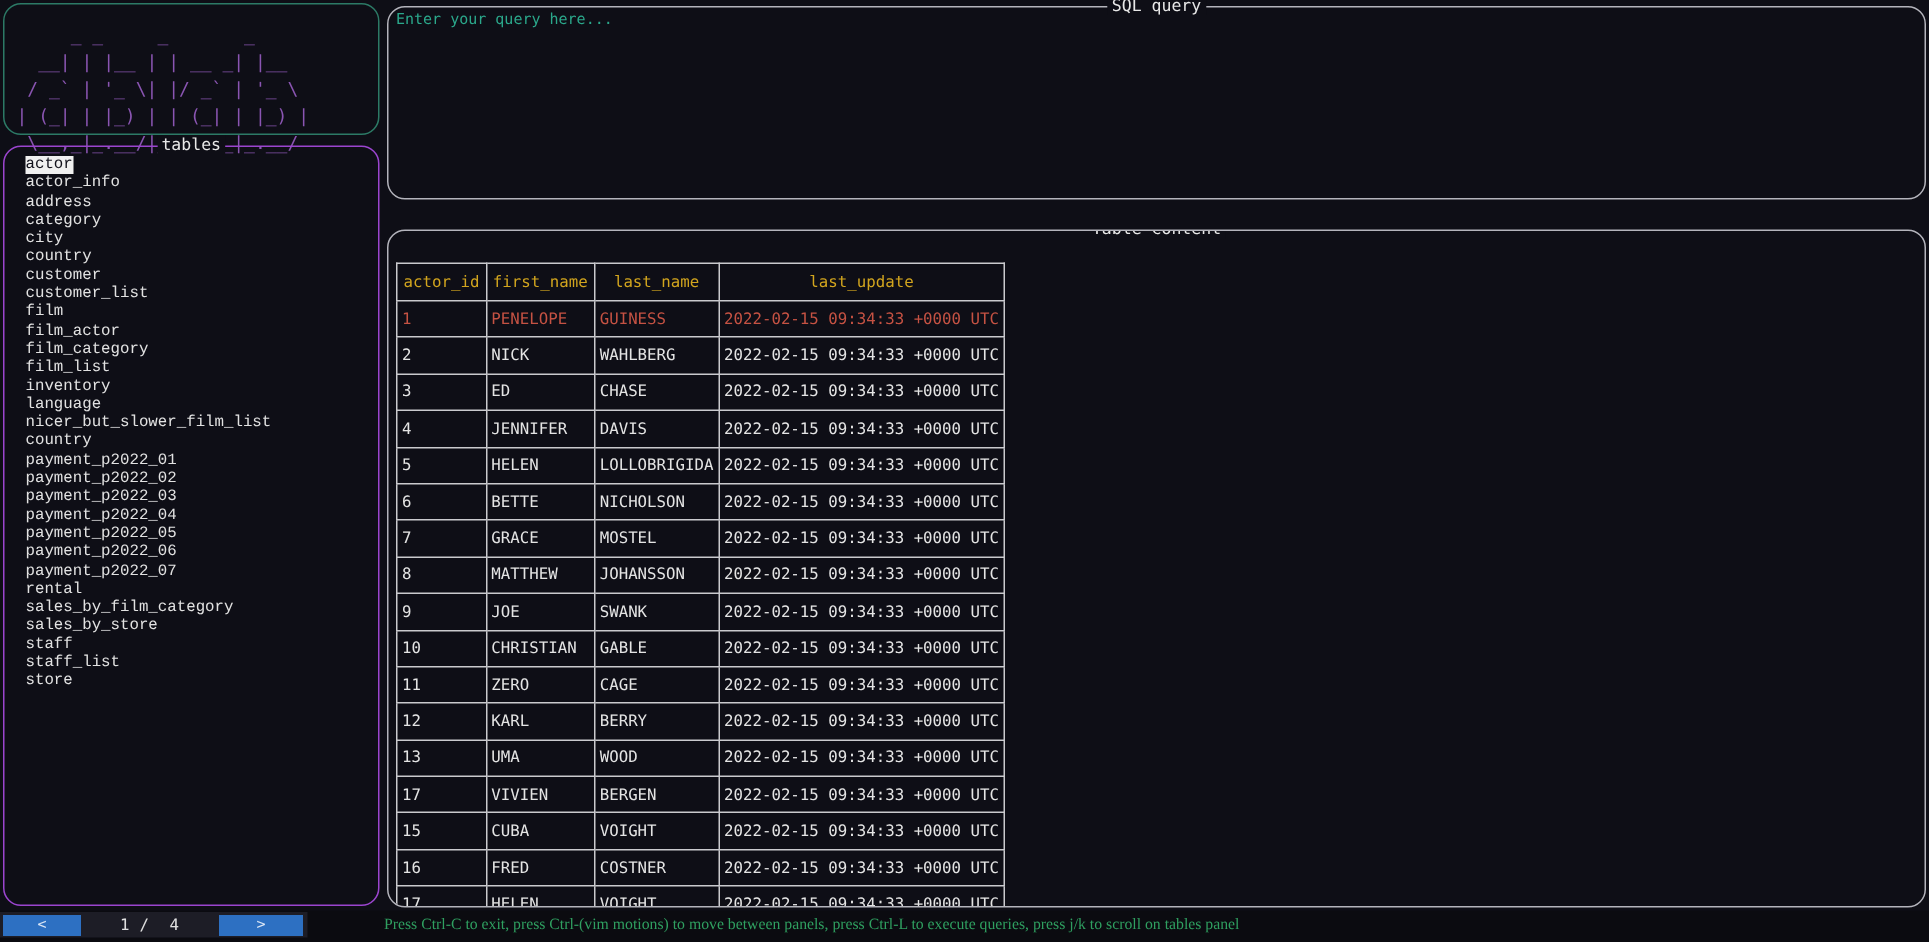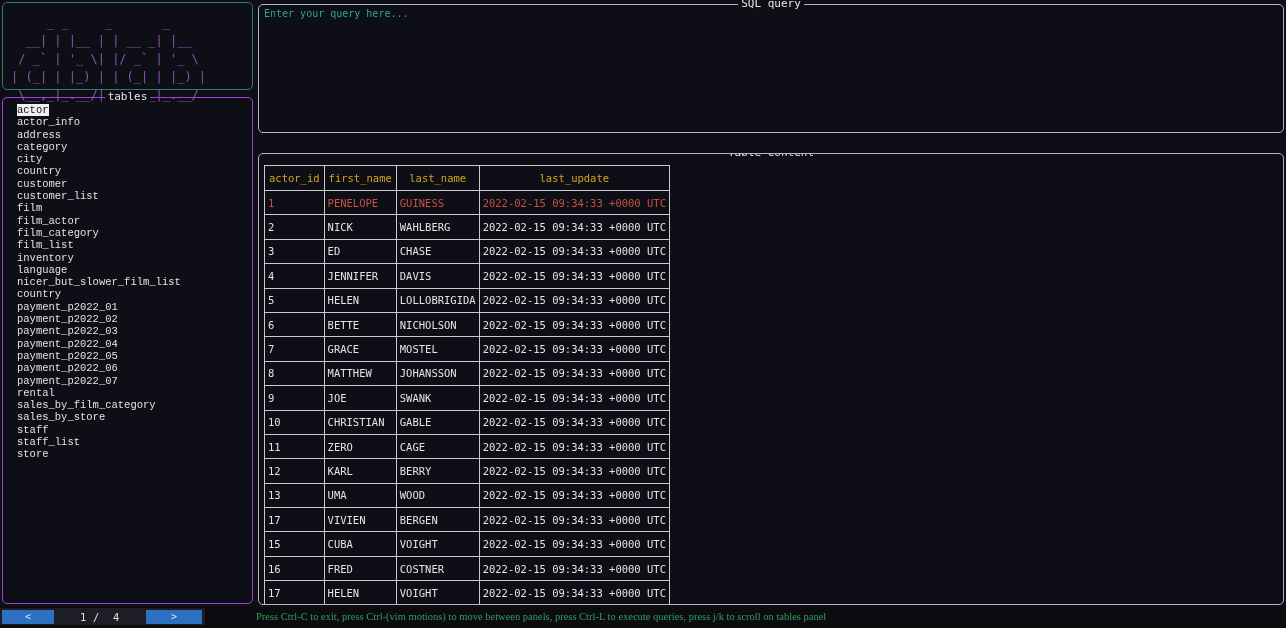--- a/index.html
+++ b/index.html
@@ -3,21 +3,21 @@
 <meta charset="utf-8">
 <style>
   * { margin: 0; padding: 0; box-sizing: border-box; }
   html, body {
     width: 1286px; height: 628px;
     background: #0e0e16;
     font-family: "DejaVu Sans Mono", monospace;
     overflow: hidden;
     position: relative;
   }
-  .panel { position: absolute; border: 1px solid #b4b4bc; border-radius: 5px; }
+  .panel { position: absolute; border: 1px solid #b4b4bc; border-radius: 12px; }
   .panel-title {
     position: absolute; top: -8px; left: 50%; transform: translateX(-50%);
     background: #0e0e16; padding: 0 3px;
     color: #e8e8e8; font-size: 11px; white-space: nowrap;
   }
   
   #logo-panel { left: 2px; top: 2px; width: 251px; height: 88px; border-color: #2c7a66; }
   #logo-panel pre {
     color: #8a55b2; font-size: 12px; line-height: 18px;
     padding: 11px 0 0 8px; font-family: "DejaVu Sans Mono", monospace;
@@ -26,21 +26,21 @@
   #tables-panel { left: 2px; top: 97px; width: 251px; height: 507px; border-color: #9b45cf; padding-left: 11px; }
   #tables-list { padding: 6px 0 0 3px; }
   .tbl-item { height: 12.3px; font-size: 10.5px; line-height: 12.3px; color: #e2e2e2; white-space: nowrap; font-family: Liberation Mono, monospace; }
   .tbl-item .sel { background: #f0f0f0; color: #10101a; }
   
   #sql-panel { left: 258px; top: 4px; width: 1026px; height: 129px; }
   #sql-placeholder { color: #2ba88b; font-size: 10px; padding: 3px 5px; }
   
   #content-panel { left: 258px; top: 153px; width: 1026px; height: 452px; overflow: hidden; }
   #content-table {
-    position: absolute; left: 5px; top: 11px;
+    position: absolute; left: 5px; top: 21px;
     border-collapse: collapse; font-size: 10.5px;
   }
   #content-table th {
     color: #d2a51e; font-weight: normal; text-align: center;
     border: 1px solid #cacace; padding: 5px 4px; height: 25px;
   }
   #content-table td {
     color: #e4e4e4; border: 1px solid #cacace;
     padding: 0 3px; height: 24.4px; white-space: nowrap;
   }

